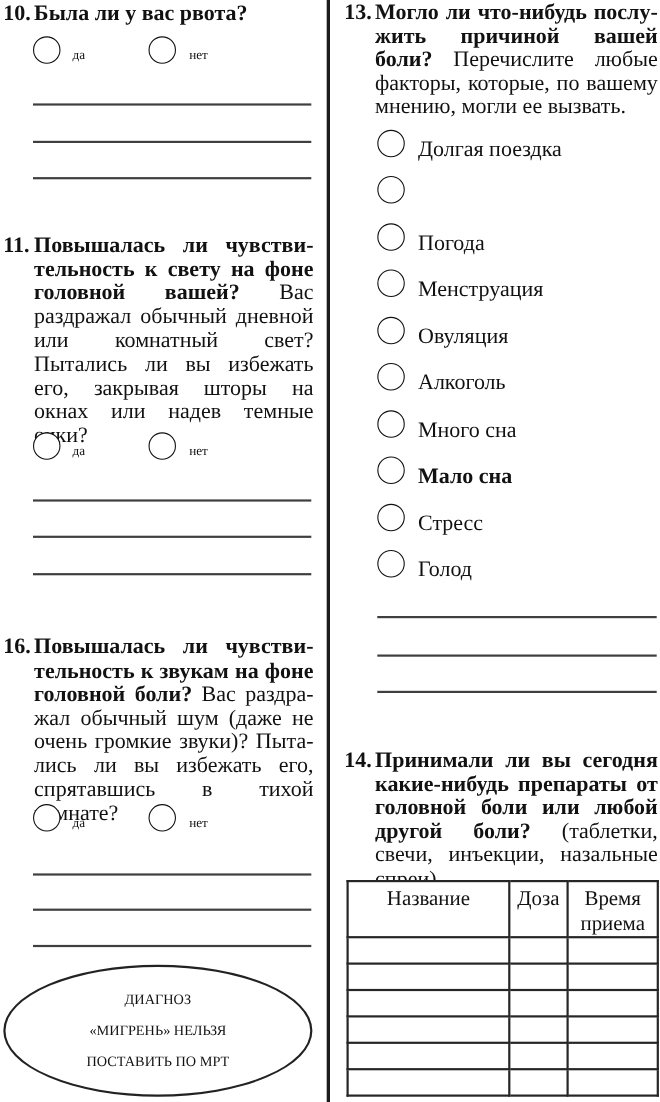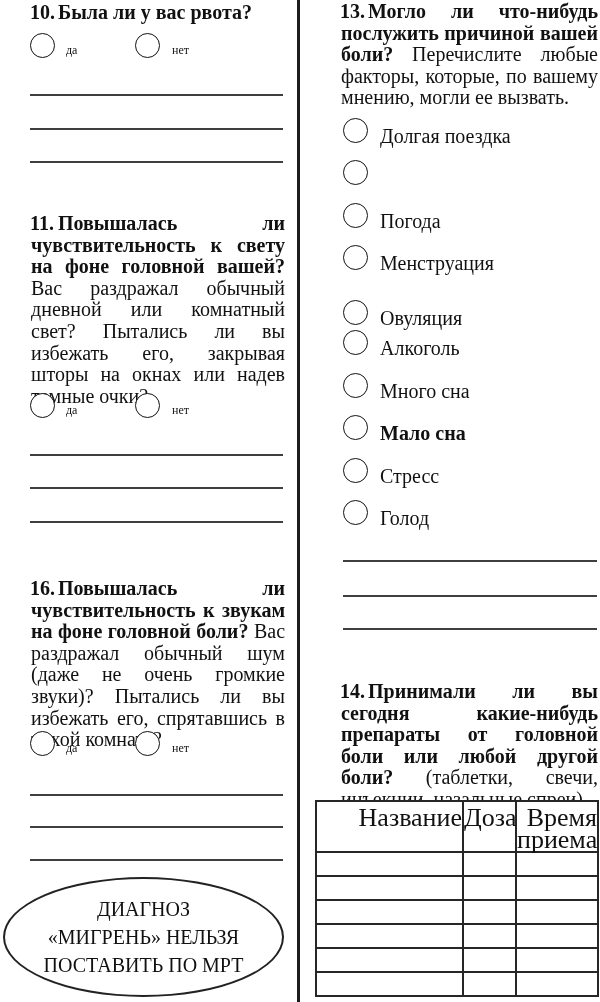--- a/index.html
+++ b/index.html
@@ -22,21 +22,20 @@
     font-size:20px;
     line-height:21.6px;
     padding-left:28px;
     text-indent:-28px;
   }
   .q .qnum {
     display:inline-block;
     width:28px;
     text-indent:0;
     font-weight:bold;
-    margin-left:27px;
   }
   .q b { font-weight:bold; }
   .col-left  { left:3px;  width:282px; }
   .col-right { left:313px; width:285px; }
 
   
   .radio-row { position:absolute; left:3px; width:282px; height:28px; }
   .circle {
     position:absolute; top:0;
     width:25px; height:25px;
@@ -64,40 +63,40 @@
   .factor .lbl { position:absolute; left:67px; top:7px; font-size:20px; }
 
   
   .ellipse {
     position:absolute; left:3px; top:877px;
     width:281px; height:120px;
     border:2px solid #222222;
     border-radius:50%;
     display:flex; flex-direction:column; justify-content:center;
     text-align:center;
-    font-size:20px; line-height:28px;
+    font-size:13px; line-height:28px;
     background:#ffffff;
   }
 
   
   .med-table {
     position:absolute; left:315px; top:800px;
     width:282px;
     border-collapse:collapse;
     table-layout:fixed;
   }
   .med-table th, .med-table td {
     border:2px solid #262626;
     background:#ffffff;
   }
   .med-table th {
     font-weight:normal;
-    font-size:26px;
+    font-size:19px;
     line-height:22px;
-    text-align:right;
+    text-align:center;
     vertical-align:top;
     padding-top:5px;
     height:48px;
   }
   .med-table td { height:24px; }
 </style>
 </head>
 <body>
 
 <div class="divider"></div>
@@ -157,21 +156,21 @@
   <span class="circle"></span>
 </div>
 <div class="factor" style="top:203px;">
   <span class="circle"></span>
   <span class="lbl">Погода</span>
 </div>
 <div class="factor" style="top:245px;">
   <span class="circle"></span>
   <span class="lbl">Менструация</span>
 </div>
-<div class="factor" style="top:300px;text-align:center;">
+<div class="factor" style="top:288px;text-align:center;">
   <span class="circle"></span>
   <span class="lbl">Овуляция</span>
 </div>
 <div class="factor" style="top:330px;">
   <span class="circle"></span>
   <span class="lbl">Алкоголь</span>
 </div>
 <div class="factor" style="top:373px;">
   <span class="circle"></span>
   <span class="lbl">Много сна</span>

